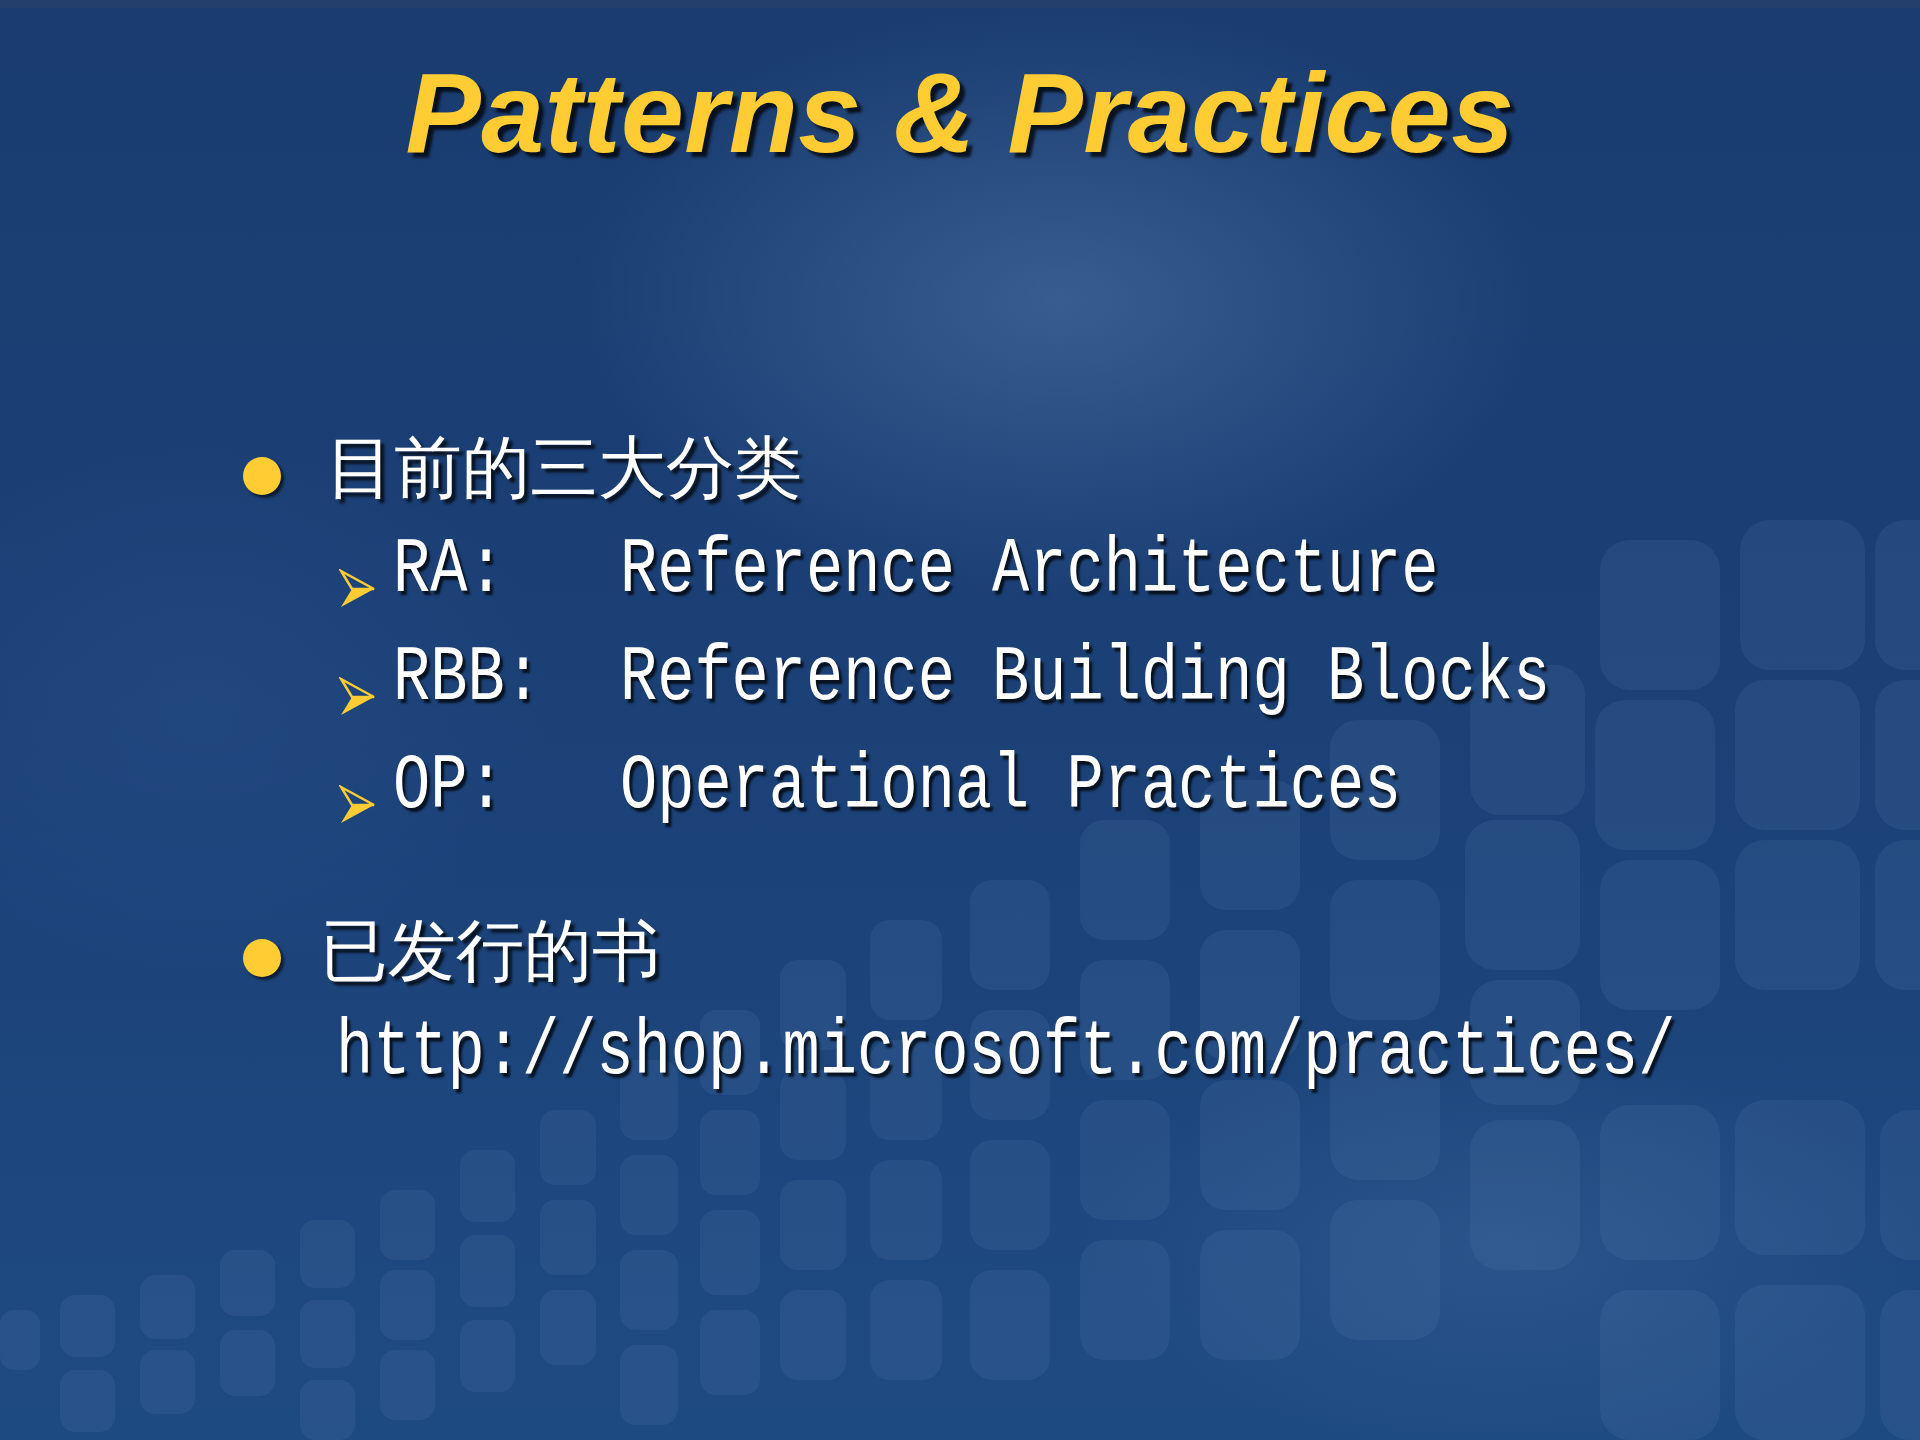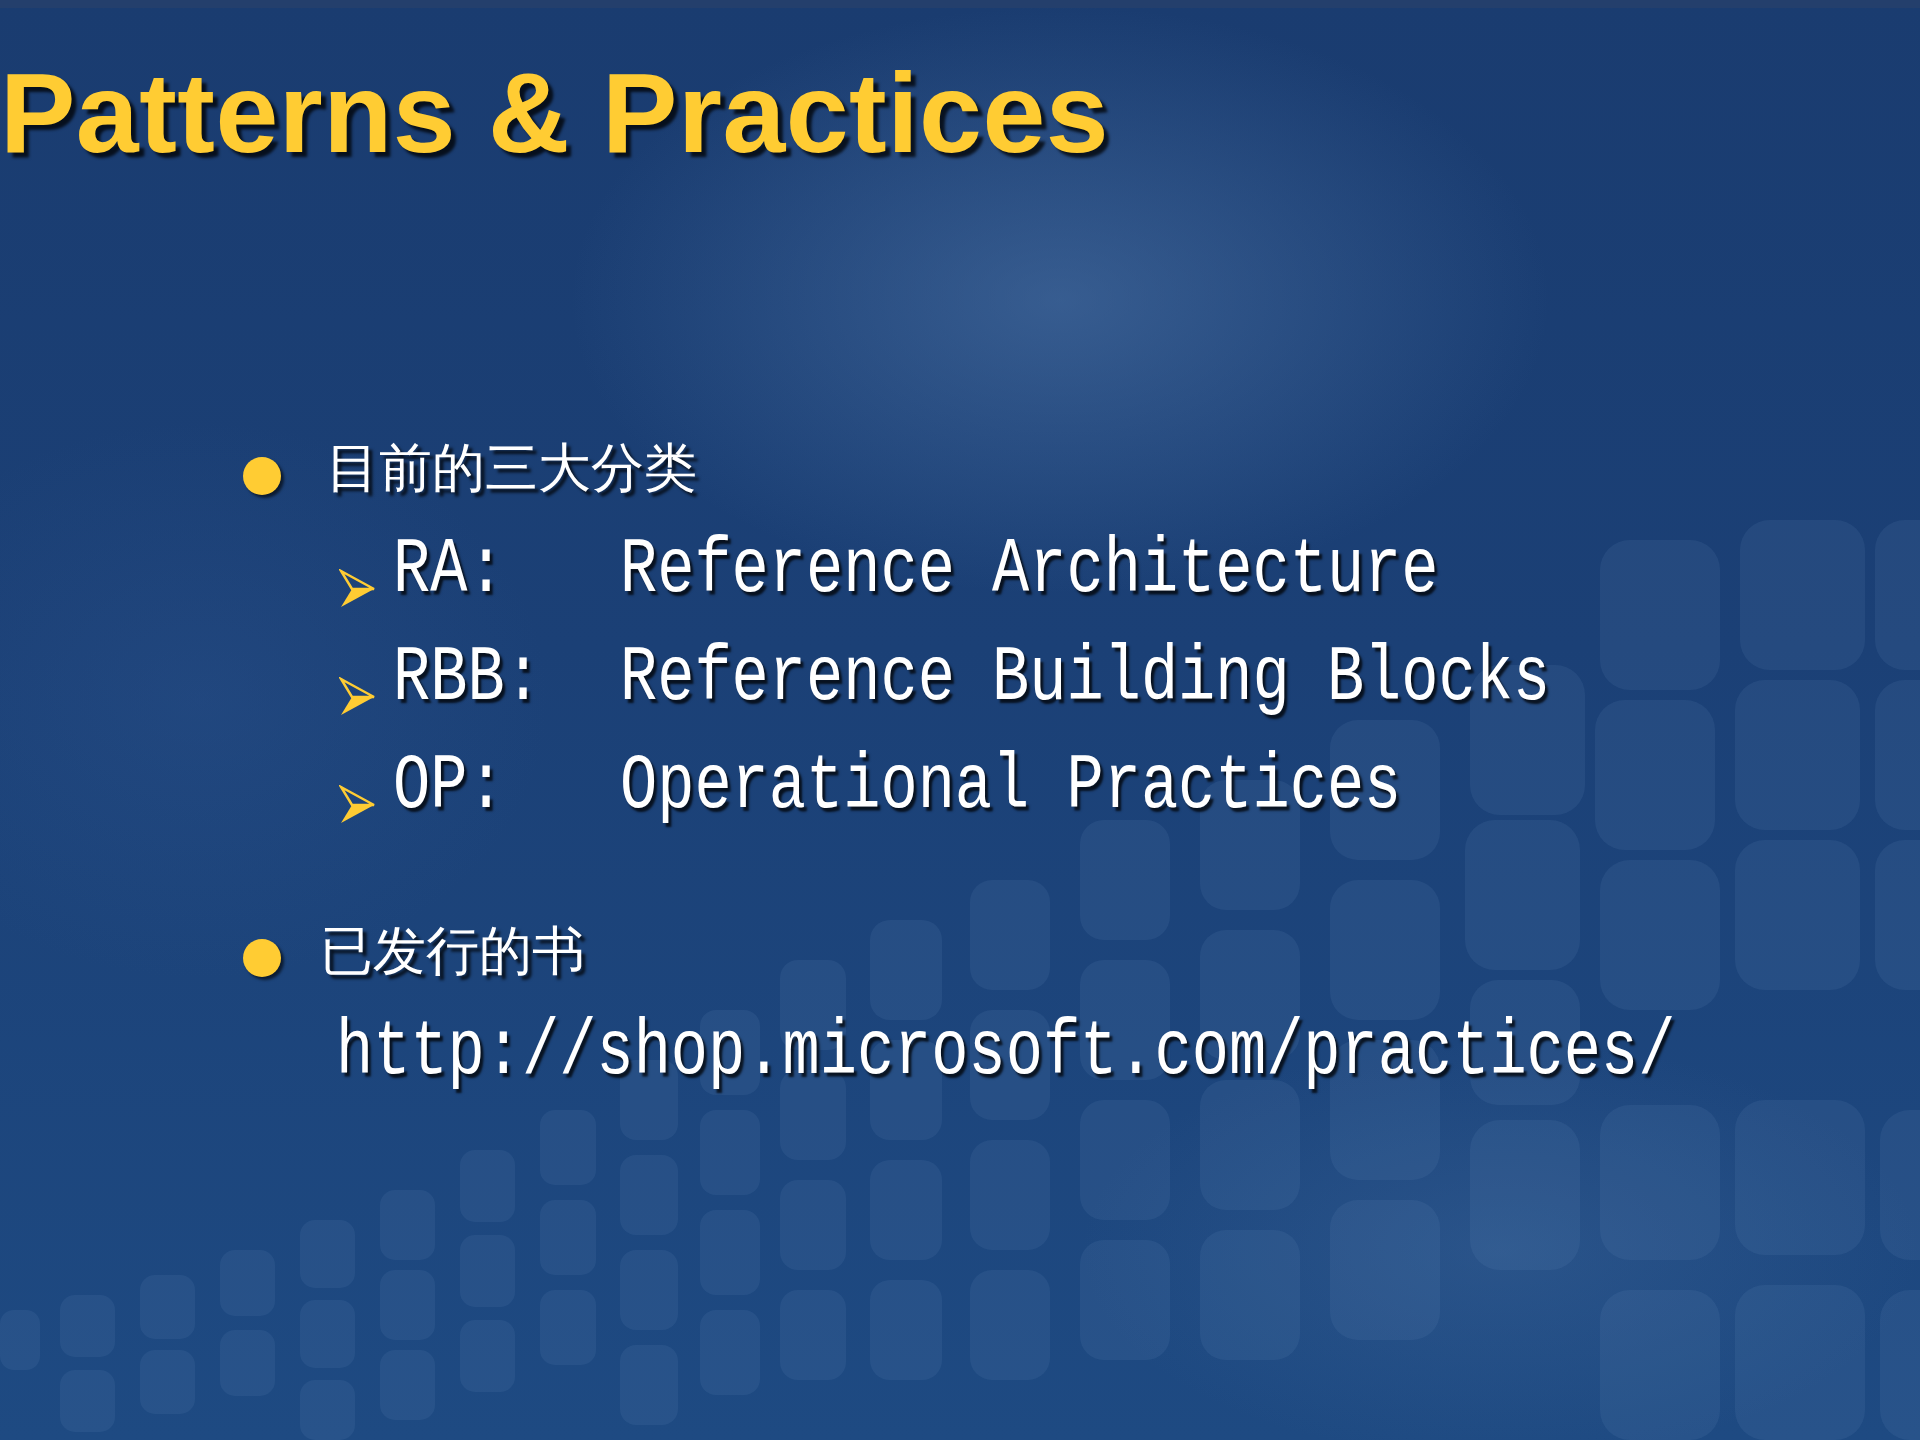--- a/index.html
+++ b/index.html
@@ -16,36 +16,37 @@
         radial-gradient(ellipse 500px 400px at 200px 700px, rgba(50,90,150,0.25), rgba(50,90,150,0) 70%),
         linear-gradient(180deg, #1a3c70 0%, #1b4076 45%, #1e4a82 100%);
     }
     .topband {
       position: absolute; left: 0; right: 0; top: 0; height: 8px;
       background: #243f6c;
     }
     .tiles { position: absolute; inset: 0; }
     .title {
       position: absolute; left: 0; width: 1920px; top: 48px;
-      text-align: left;
+      text-align: center;
       font-family: "Liberation Sans", sans-serif; font-weight: bold;
       font-size: 113px; line-height: 130px;
       color: #ffcc33;
       text-shadow: 5px 5px 3px rgba(0,0,0,0.75);
       letter-spacing: 0.5px;
+      font-style: italic;
     }
     .dot {
       position: absolute; width: 38px; height: 38px; border-radius: 50%;
       background: #ffcc33;
       box-shadow: 3px 3px 3px rgba(0,0,0,0.6);
     }
     .zh {
       position: absolute; white-space: nowrap;
       font-family: "DejaVu Serif", serif;
-      font-size: 53px; line-height: 90px; color: #ffffff;
+      font-size: 68px; line-height: 90px; color: #ffffff;
       text-shadow: 4px 4px 3px rgba(0,0,0,0.75);
     }
     .mono {
       position: absolute; white-space: nowrap;
       font-family: "Liberation Mono", monospace;
       font-size: 62px; line-height: 62px; color: #ffffff;
       transform-origin: left bottom; transform: scaleY(1.27);
       text-shadow: 3px 3px 2px rgba(0,0,0,0.75);
     }
     .arrow { position: absolute; width: 36px; height: 40px; }

